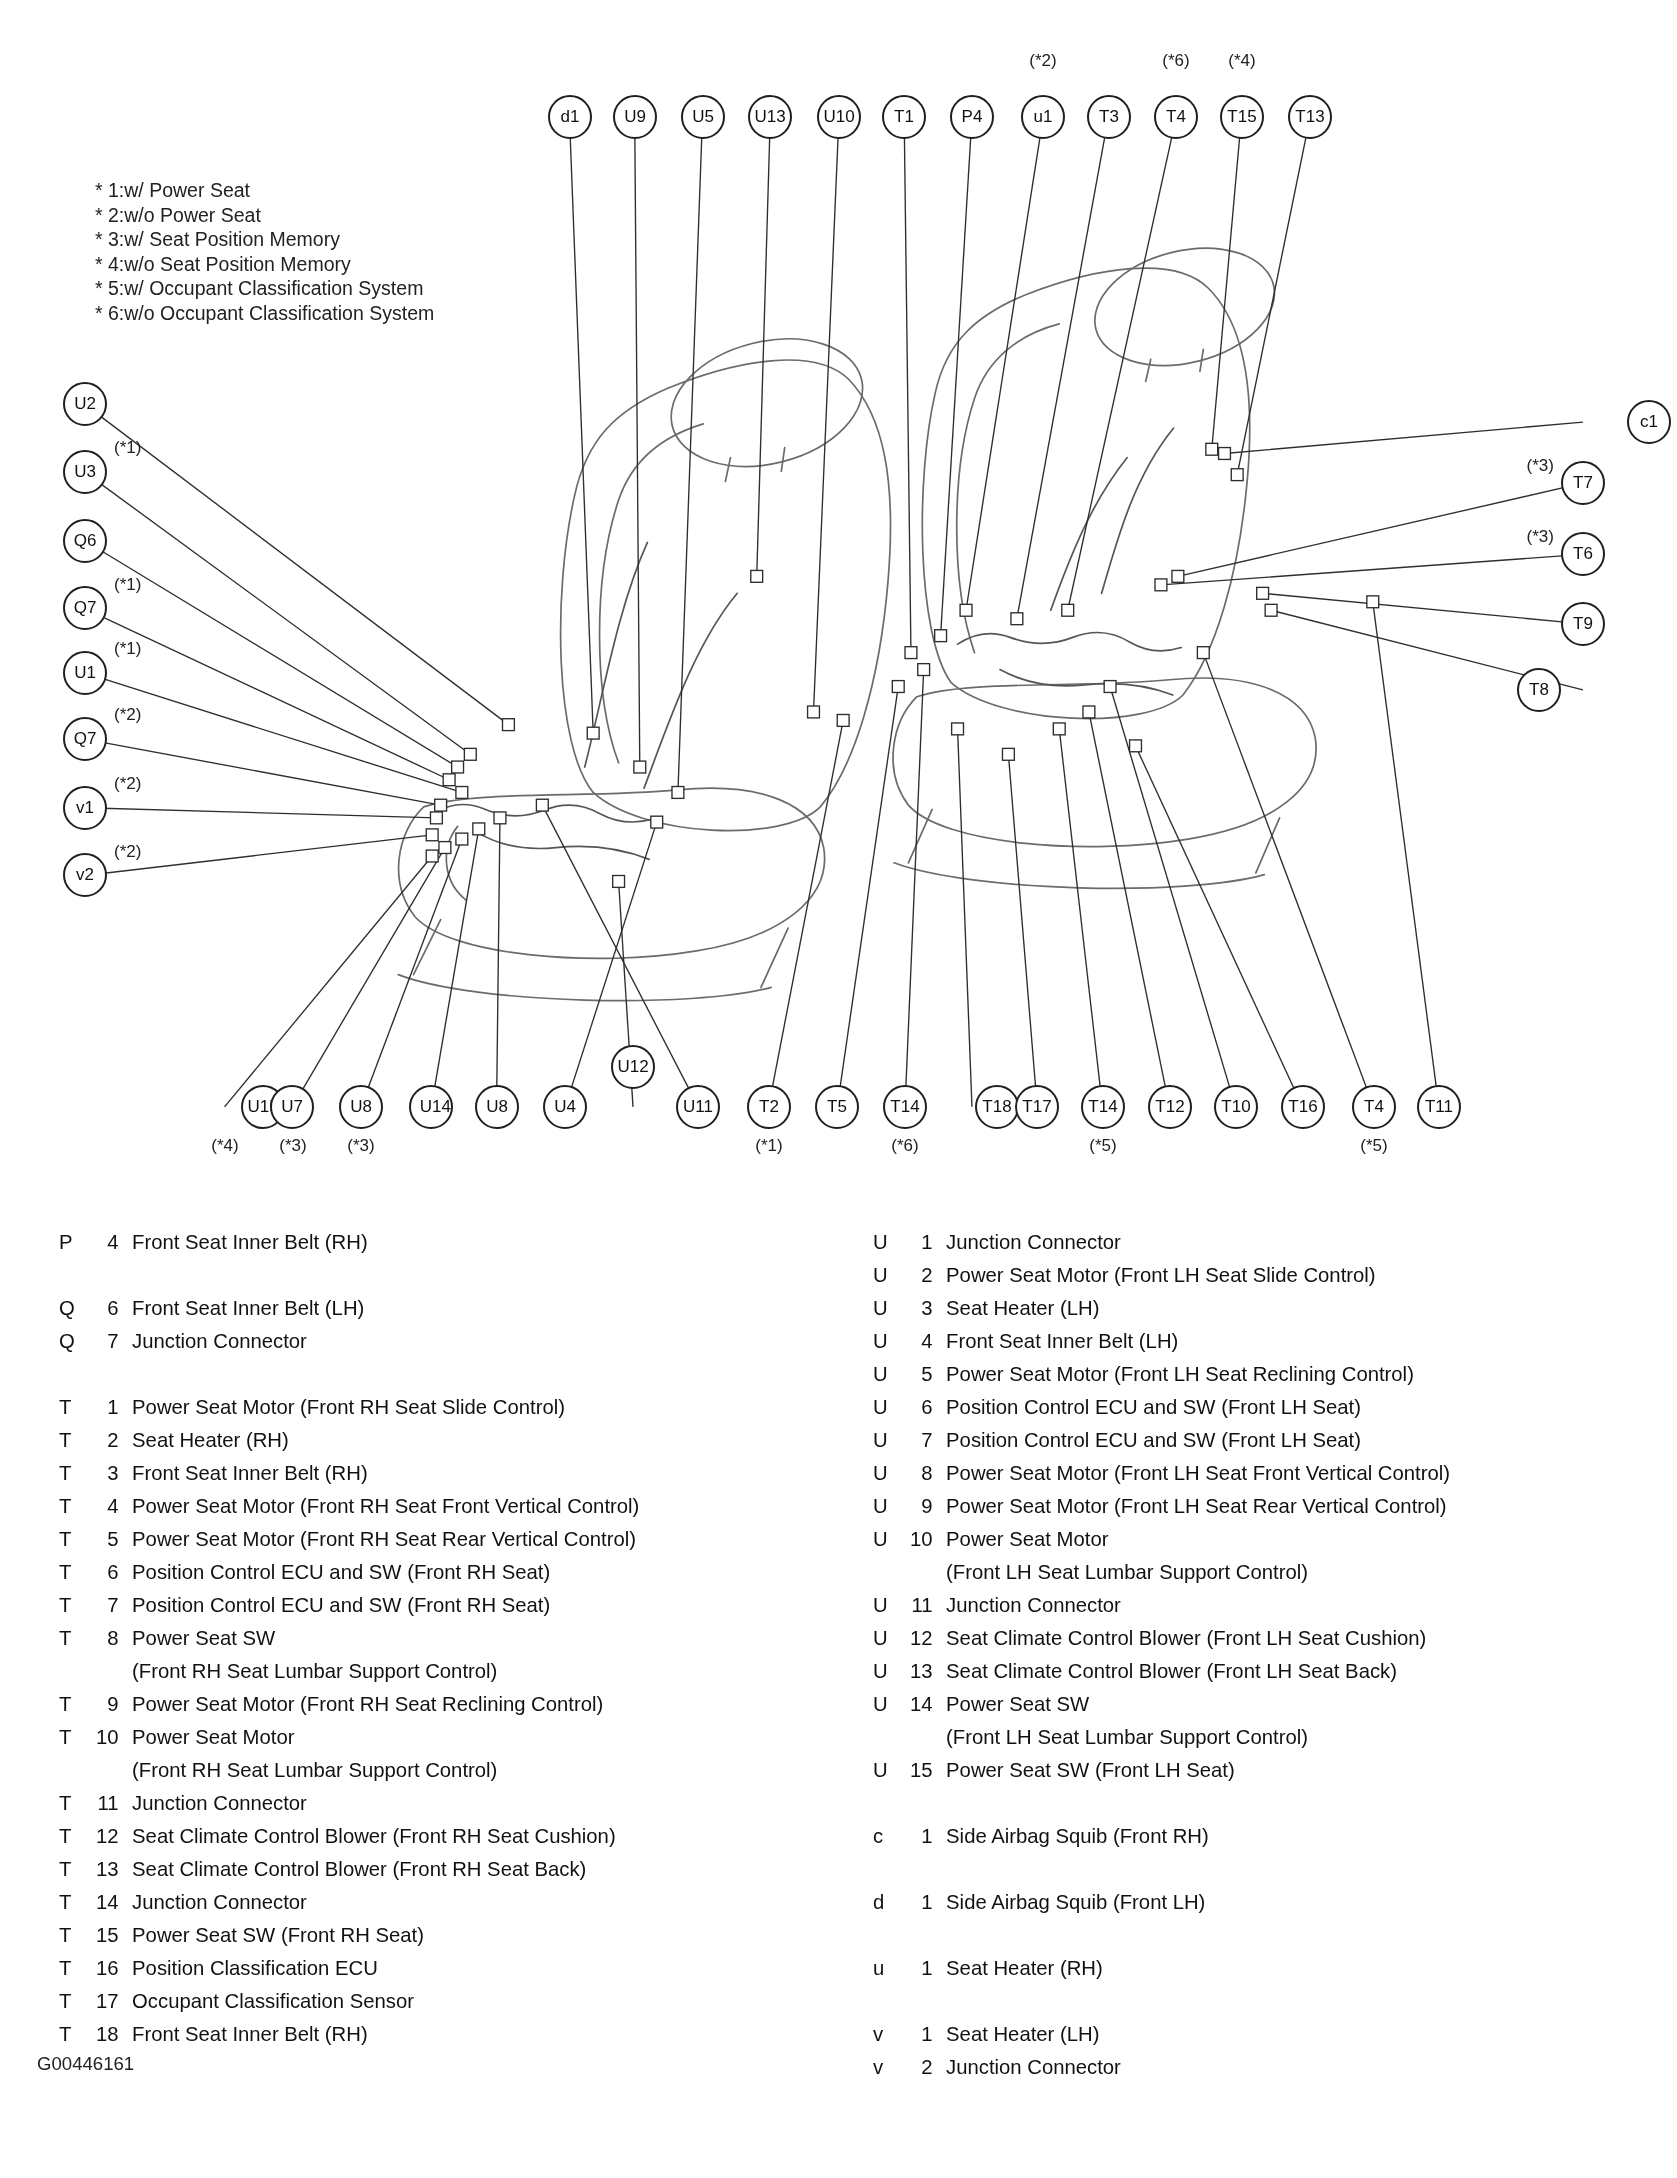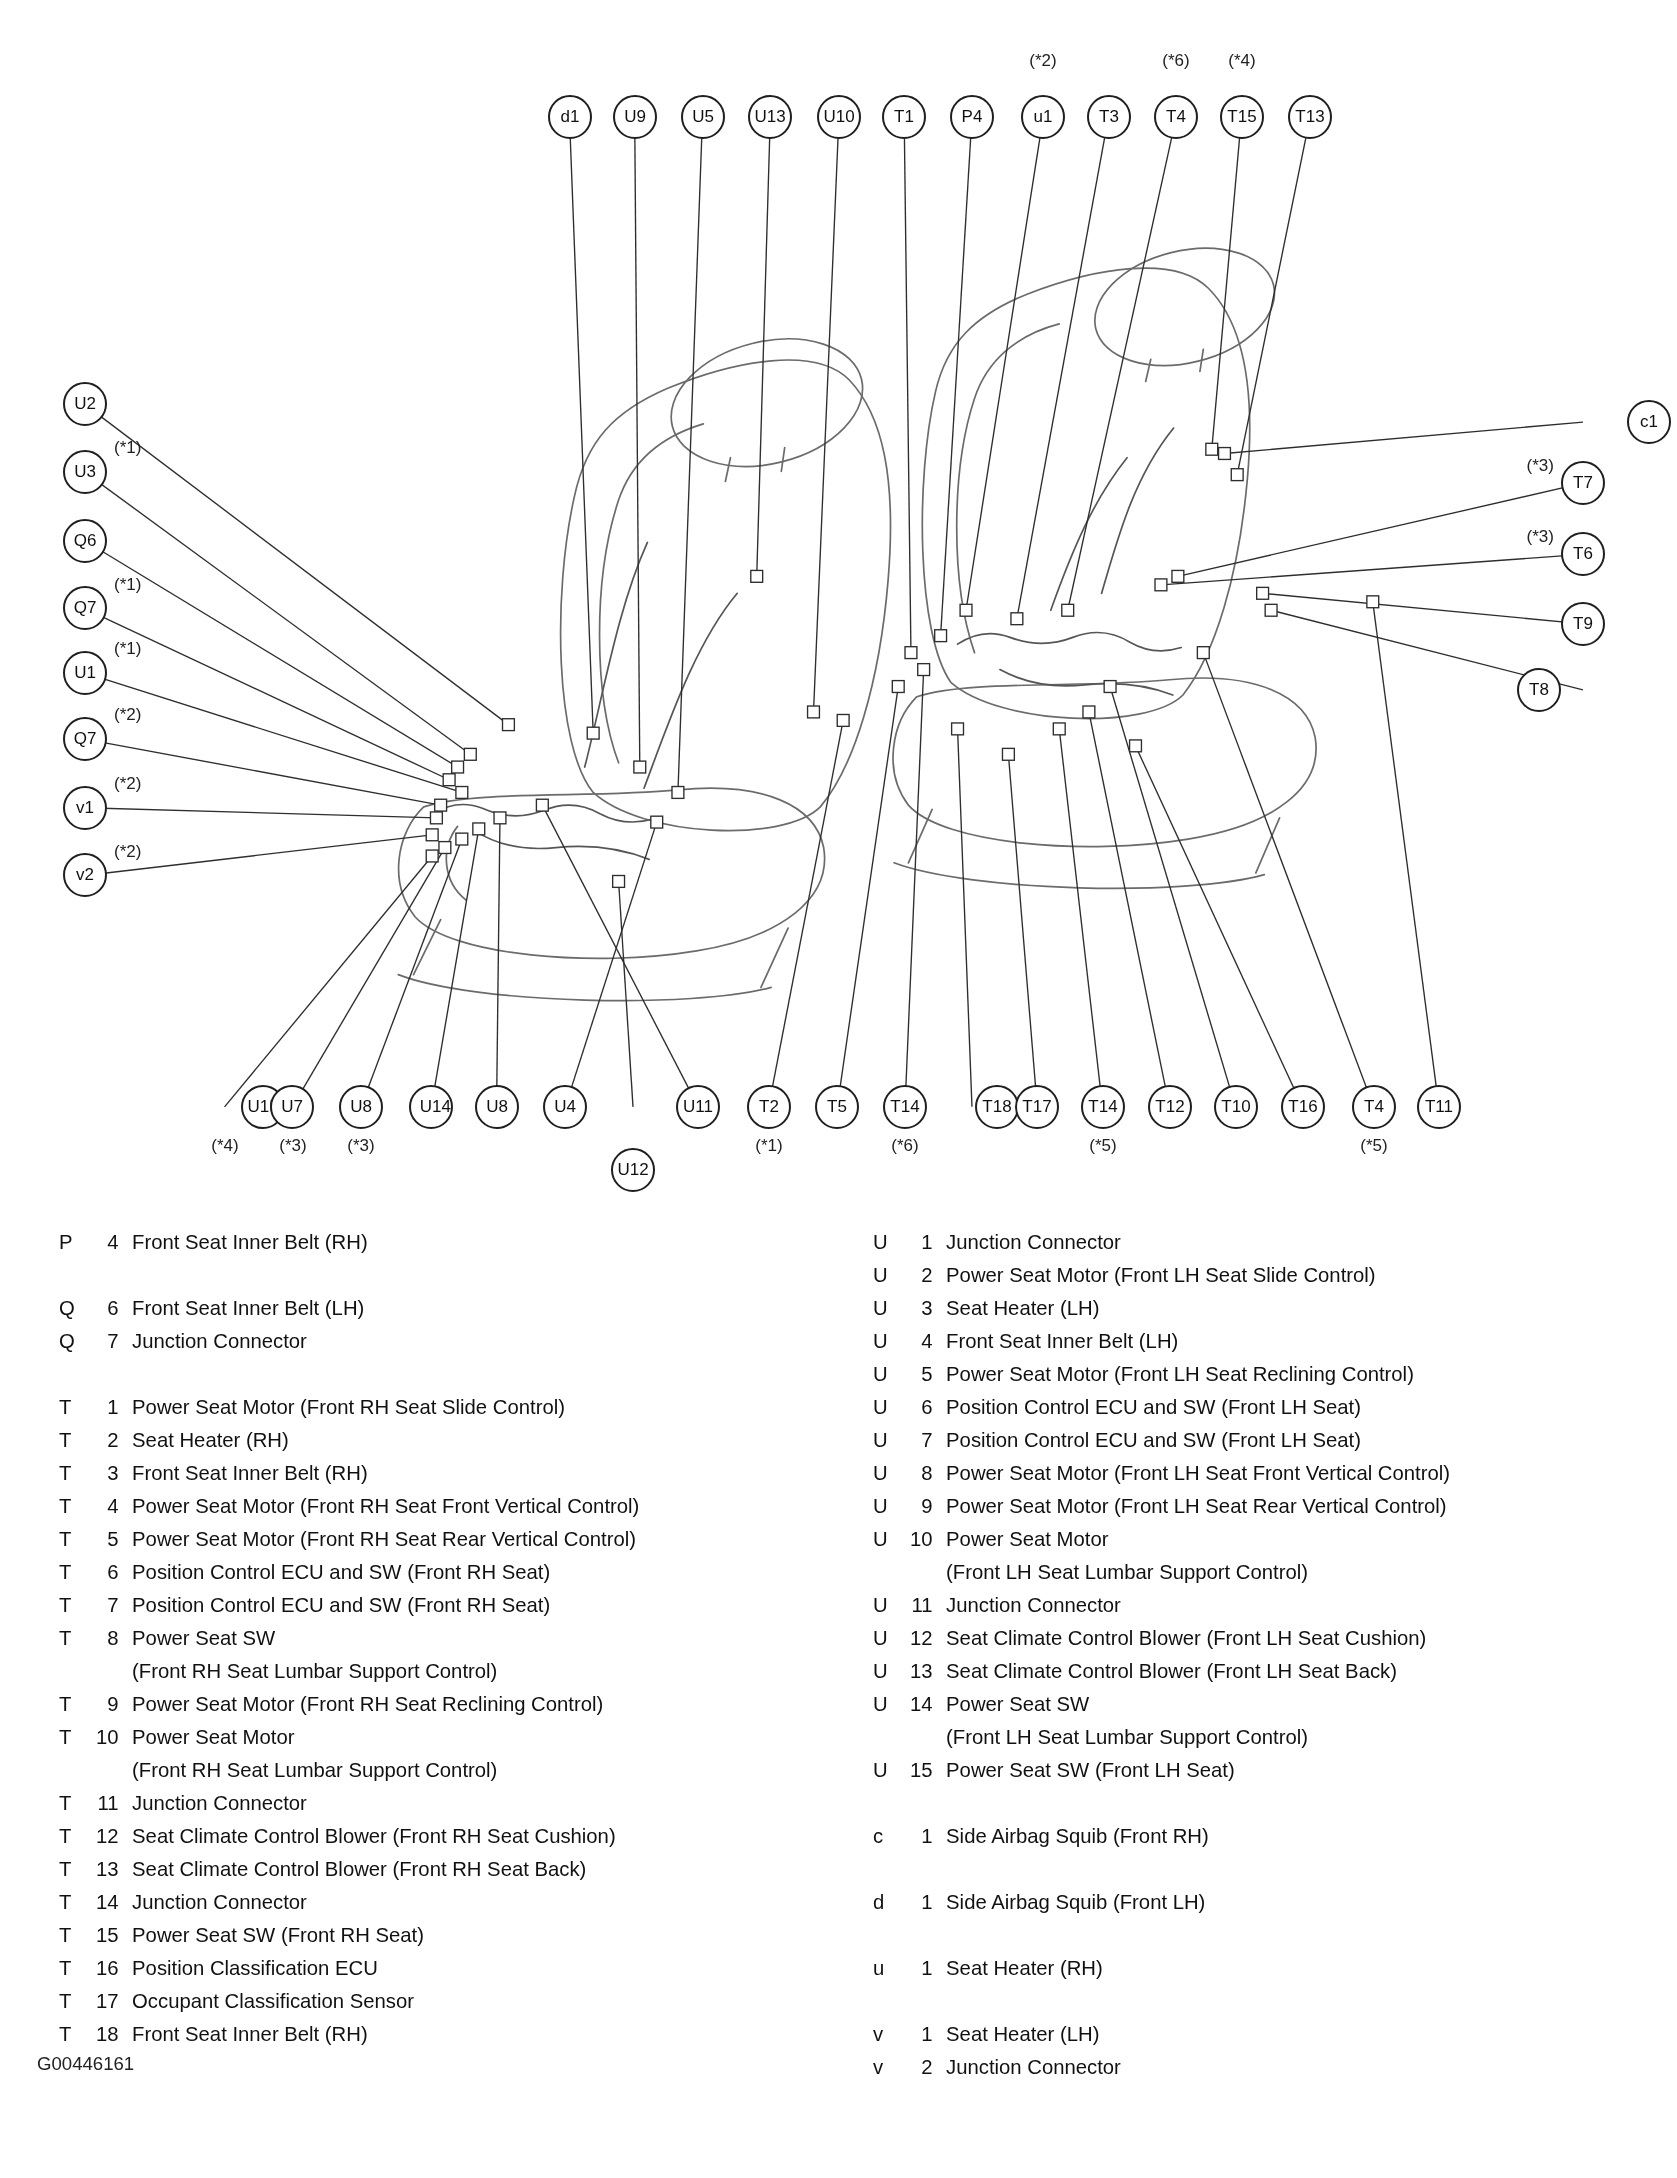--- a/index.html
+++ b/index.html
@@ -177,20 +177,28 @@
         <rect x="1183" y="883" width="14" height="14"></rect>
         <rect x="1243" y="853" width="14" height="14"></rect>
         <rect x="1278" y="833" width="14" height="14"></rect>
         <rect x="1303" y="803" width="14" height="14"></rect>
         <rect x="1333" y="873" width="14" height="14"></rect>
         <rect x="1413" y="763" width="14" height="14"></rect>
         <rect x="1613" y="703" width="14" height="14"></rect>
       </g>
   </svg>
 
+  <div id="notes" class="notes">
+      <div>* 1:w/ Power Seat</div>
+      <div>* 2:w/o Power Seat</div>
+      <div>* 3:w/ Seat Position Memory</div>
+      <div>* 4:w/o Seat Position Memory</div>
+      <div>* 5:w/ Occupant Classification System</div>
+      <div>* 6:w/o Occupant Classification System</div>
+    </div>
 
   <div id="circles">
       <div class="conn" style="left: 548px; top: 95px;">d1</div>
       <div class="conn" style="left: 613px; top: 95px;">U9</div>
       <div class="conn" style="left: 681px; top: 95px;">U5</div>
       <div class="conn" style="left: 748px; top: 95px;">U13</div>
       <div class="conn" style="left: 817px; top: 95px;">U10</div>
       <div class="conn" style="left: 882px; top: 95px;">T1</div>
       <div class="conn" style="left: 950px; top: 95px;">P4</div>
       <div class="conn" style="left: 1021px; top: 95px;">u1</div>
@@ -224,21 +232,21 @@
       <div class="conn" style="left: 1517px; top: 668px;">T8</div>
       <div class="conn" style="left: 203px; top: 1085px; margin-left: 38px;">U15</div>
       <div class="conn-note center" style="left: 191px; top: 1136px;">(*4)</div>
       <div class="conn" style="left: 270px; top: 1085px;">U7</div>
       <div class="conn-note center" style="left: 259px; top: 1136px;">(*3)</div>
       <div class="conn" style="left: 339px; top: 1085px;">U8</div>
       <div class="conn-note center" style="left: 327px; top: 1136px;">(*3)</div>
       <div class="conn" style="left: 409px; top: 1085px; text-align: right;">U14</div>
       <div class="conn" style="left: 475px; top: 1085px;">U8</div>
       <div class="conn" style="left: 543px; top: 1085px;">U4</div>
-      <div class="conn" style="left: 611px; top: 1148px;">U12</div>
+      <div class="conn" style="left: 611px; top: 1045px;">U12</div>
       <div class="conn" style="left: 676px; top: 1085px;">U11</div>
       <div class="conn" style="left: 747px; top: 1085px;">T2</div>
       <div class="conn-note center" style="left: 735px; top: 1136px;">(*1)</div>
       <div class="conn" style="left: 815px; top: 1085px;">T5</div>
       <div class="conn" style="left: 883px; top: 1085px;">T14</div>
       <div class="conn-note center" style="left: 871px; top: 1136px;">(*6)</div>
       <div class="conn" style="left: 975px; top: 1085px;">T18</div>
       <div class="conn" style="left: 1015px; top: 1085px;">T17</div>
       <div class="conn" style="left: 1081px; top: 1085px;">T14</div>
       <div class="conn-note center" style="left: 1069px; top: 1136px;">(*5)</div>

